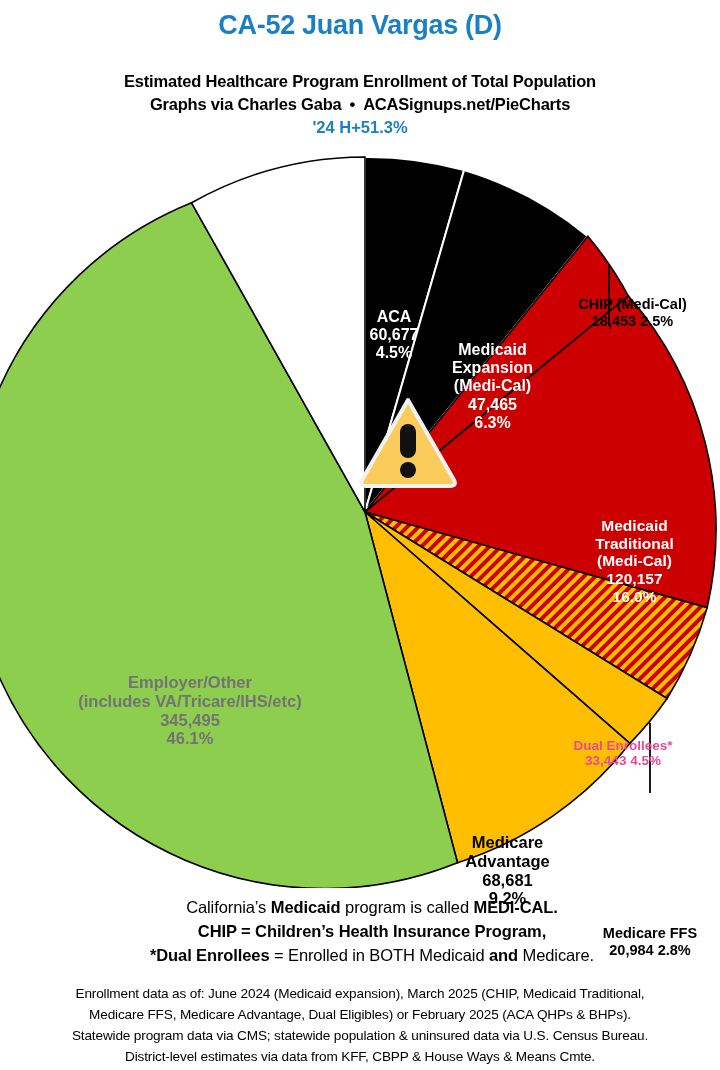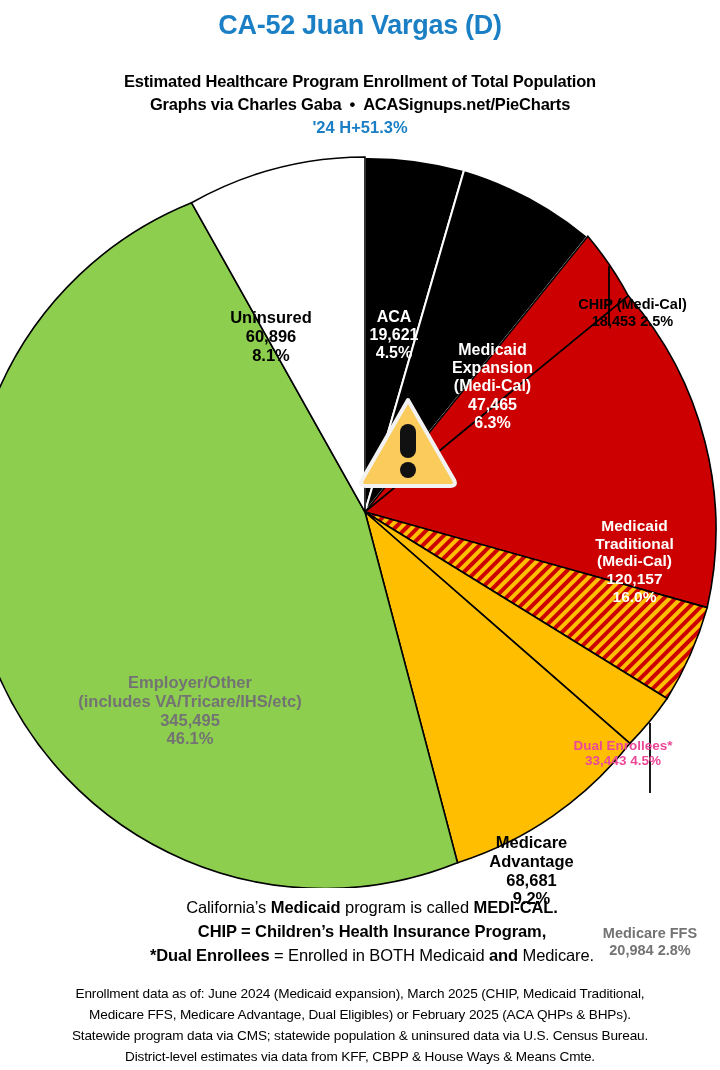--- a/index.html
+++ b/index.html
@@ -25,22 +25,22 @@
   .slice-label{
     position:absolute;text-align:center;font-weight:bold;line-height:1.14;
     pointer-events:none;
   }
   .lbl-uninsured{left:176px;top:180px;width:190px;font-size:16.5px;color:#000;}
   .lbl-aca{left:340px;top:180px;width:108px;font-size:16px;color:#fff;}
   .lbl-expansion{left:430px;top:213px;width:125px;font-size:16px;color:#fff;}
   .lbl-chip{left:545px;top:168px;width:175px;font-size:14.5px;color:#000;}
   .lbl-medtrad{left:568px;top:389px;width:133px;font-size:15.5px;color:#fff;}
   .lbl-dual{left:548px;top:610px;width:150px;font-size:13.5px;color:#ec4899;}
-  .lbl-medffs{left:580px;top:797px;width:140px;font-size:14.5px;color:#737373;}
-  .lbl-medadv{left:454px;top:705px;width:155px;font-size:16.5px;color:#000;}
+  .lbl-medffs{left:580px;top:797px;width:140px;font-size:14.5px;color:#000000;}
+  .lbl-medadv{left:430px;top:705px;width:155px;font-size:16.5px;color:#000;}
   .lbl-employer{left:40px;top:545px;width:300px;font-size:16.5px;color:#737373;}
 
   .warn{position:absolute;left:358px;top:266px;width:100px;height:94px;}
 
   .notes{
     position:absolute;left:0;top:895px;width:720px;text-align:center;
     font-size:16.5px;line-height:24px;letter-spacing:-0.1px;padding-left:12px;
   }
   .notes b{font-weight:bold;}
   .notes .ln{display:block;}
@@ -87,29 +87,24 @@
     <path d="M365,384 L629.88,615.35 A355,355 0 0,1 457.51,734.71 Z" fill="#FFBF00" stroke="#000000" stroke-width="1.6"></path>
 
     <path d="M365,384 L457.51,734.71 A355,355 0 1,1 191.57,74.78 Z" fill="#8DCE4F" stroke="#000000" stroke-width="1.6"></path>
 
     <path d="M365,384 L191.57,74.78 A355,355 0 0,1 365,29 Z" fill="#FFFFFF" stroke="#000000" stroke-width="1.6"></path>
 
     <line x1="609" y1="198" x2="609" y2="138" stroke="#000" stroke-width="1.8"></line>
     <line x1="650" y1="595" x2="650" y2="665" stroke="#000" stroke-width="1.8"></line>
   </svg>
 
-  <div class="slice-label lbl-uninsured">
-    <div>Uninsured</div>
-    <div>60,896</div>
-    <div>8.1%</div>
-  </div>
 
   <div class="slice-label lbl-aca">
     <div>ACA</div>
-    <div>19,621</div>
+    <div>60,677</div>
     <div>4.5%</div>
   </div>
 
   <div class="slice-label lbl-expansion">
     <div>Medicaid</div>
     <div>Expansion</div>
     <div>(Medi-Cal)</div>
     <div>47,465</div>
     <div>6.3%</div>
   </div>

